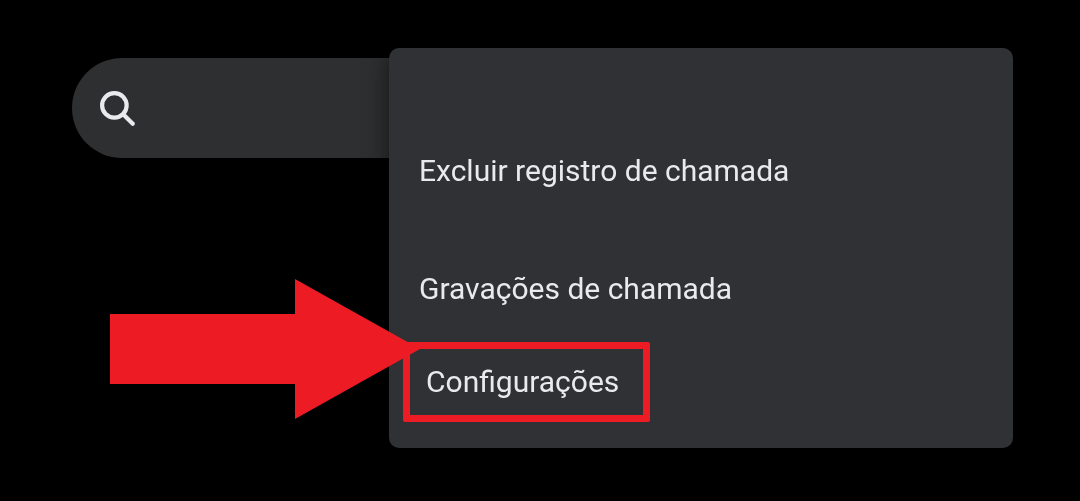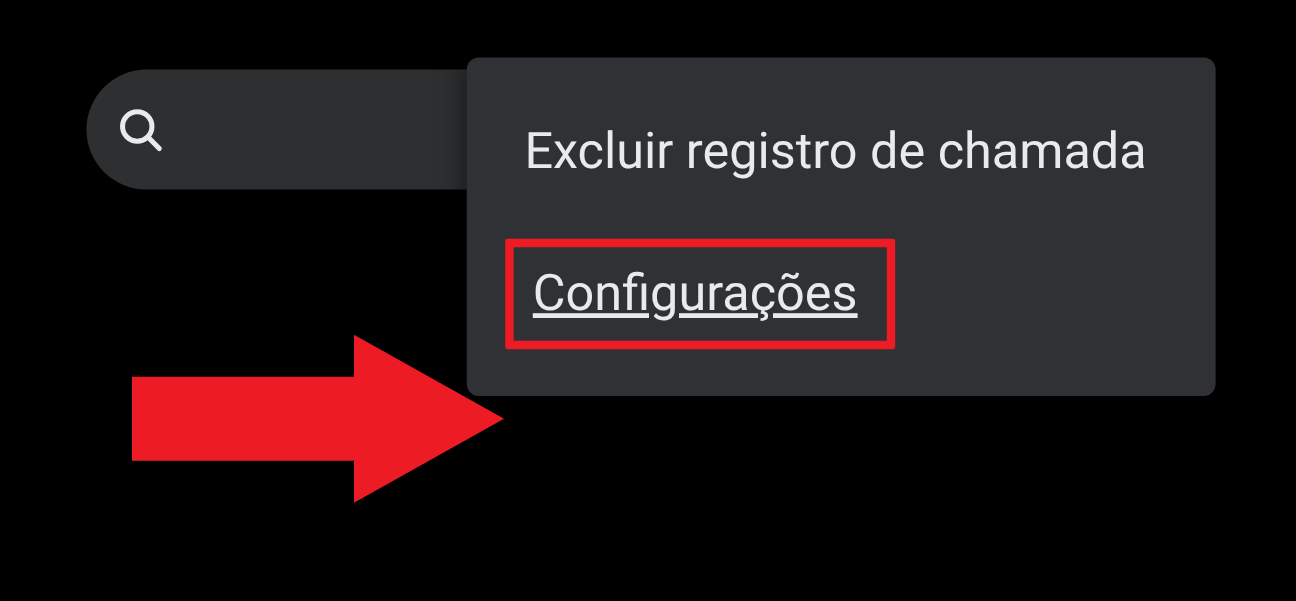--- a/index.html
+++ b/index.html
@@ -48,35 +48,34 @@
     width: 624px;
     background: #303134;
     border-radius: 10px;
     box-shadow: 0 4px 24px rgba(0,0,0,0.6);
     padding: 20px 0 26px 0;
     box-sizing: border-box;
   }
   .menu-item {
     height: 118px;
     display: flex;
-    align-items: center;
-    padding-left: 48px;
+    align-items: flex-end;
+    padding-left: 30px;
     box-sizing: border-box;
-    font-size: 42px;
+    font-size: 30px;
     color: #e8eaed;
     line-height: 1;
   }
   
   .menu-item.highlighted .hl-box {
     border: 7px solid #ed1c24;
     padding: 18px 24px 18px 16px;
     margin-left: -16px;
     border-radius: 2px;
     display: inline-block;
-    text-decoration: underline;
   }
 
   
   .arrow {
     position: absolute;
     left: 110px;
     top: 279px;
     width: 310px;
     height: 140px;
     pointer-events: none;
@@ -91,20 +90,23 @@
     <line x1="21" y1="21" x2="15.8" y2="15.8"></line>
   </svg>
 </div>
 
 <div class="menu">
 
   <div class="menu-item">
     <span>Excluir registro de chamada</span>
   </div>
 
+  <div class="menu-item">
+    <span>Gravações de chamada</span>
+  </div>
 
   <div class="menu-item highlighted">
     <span class="hl-box">
       <span>Configurações</span>
     </span>
   </div>
 
 </div>
 
 <svg class="arrow" viewBox="0 0 310 140">

